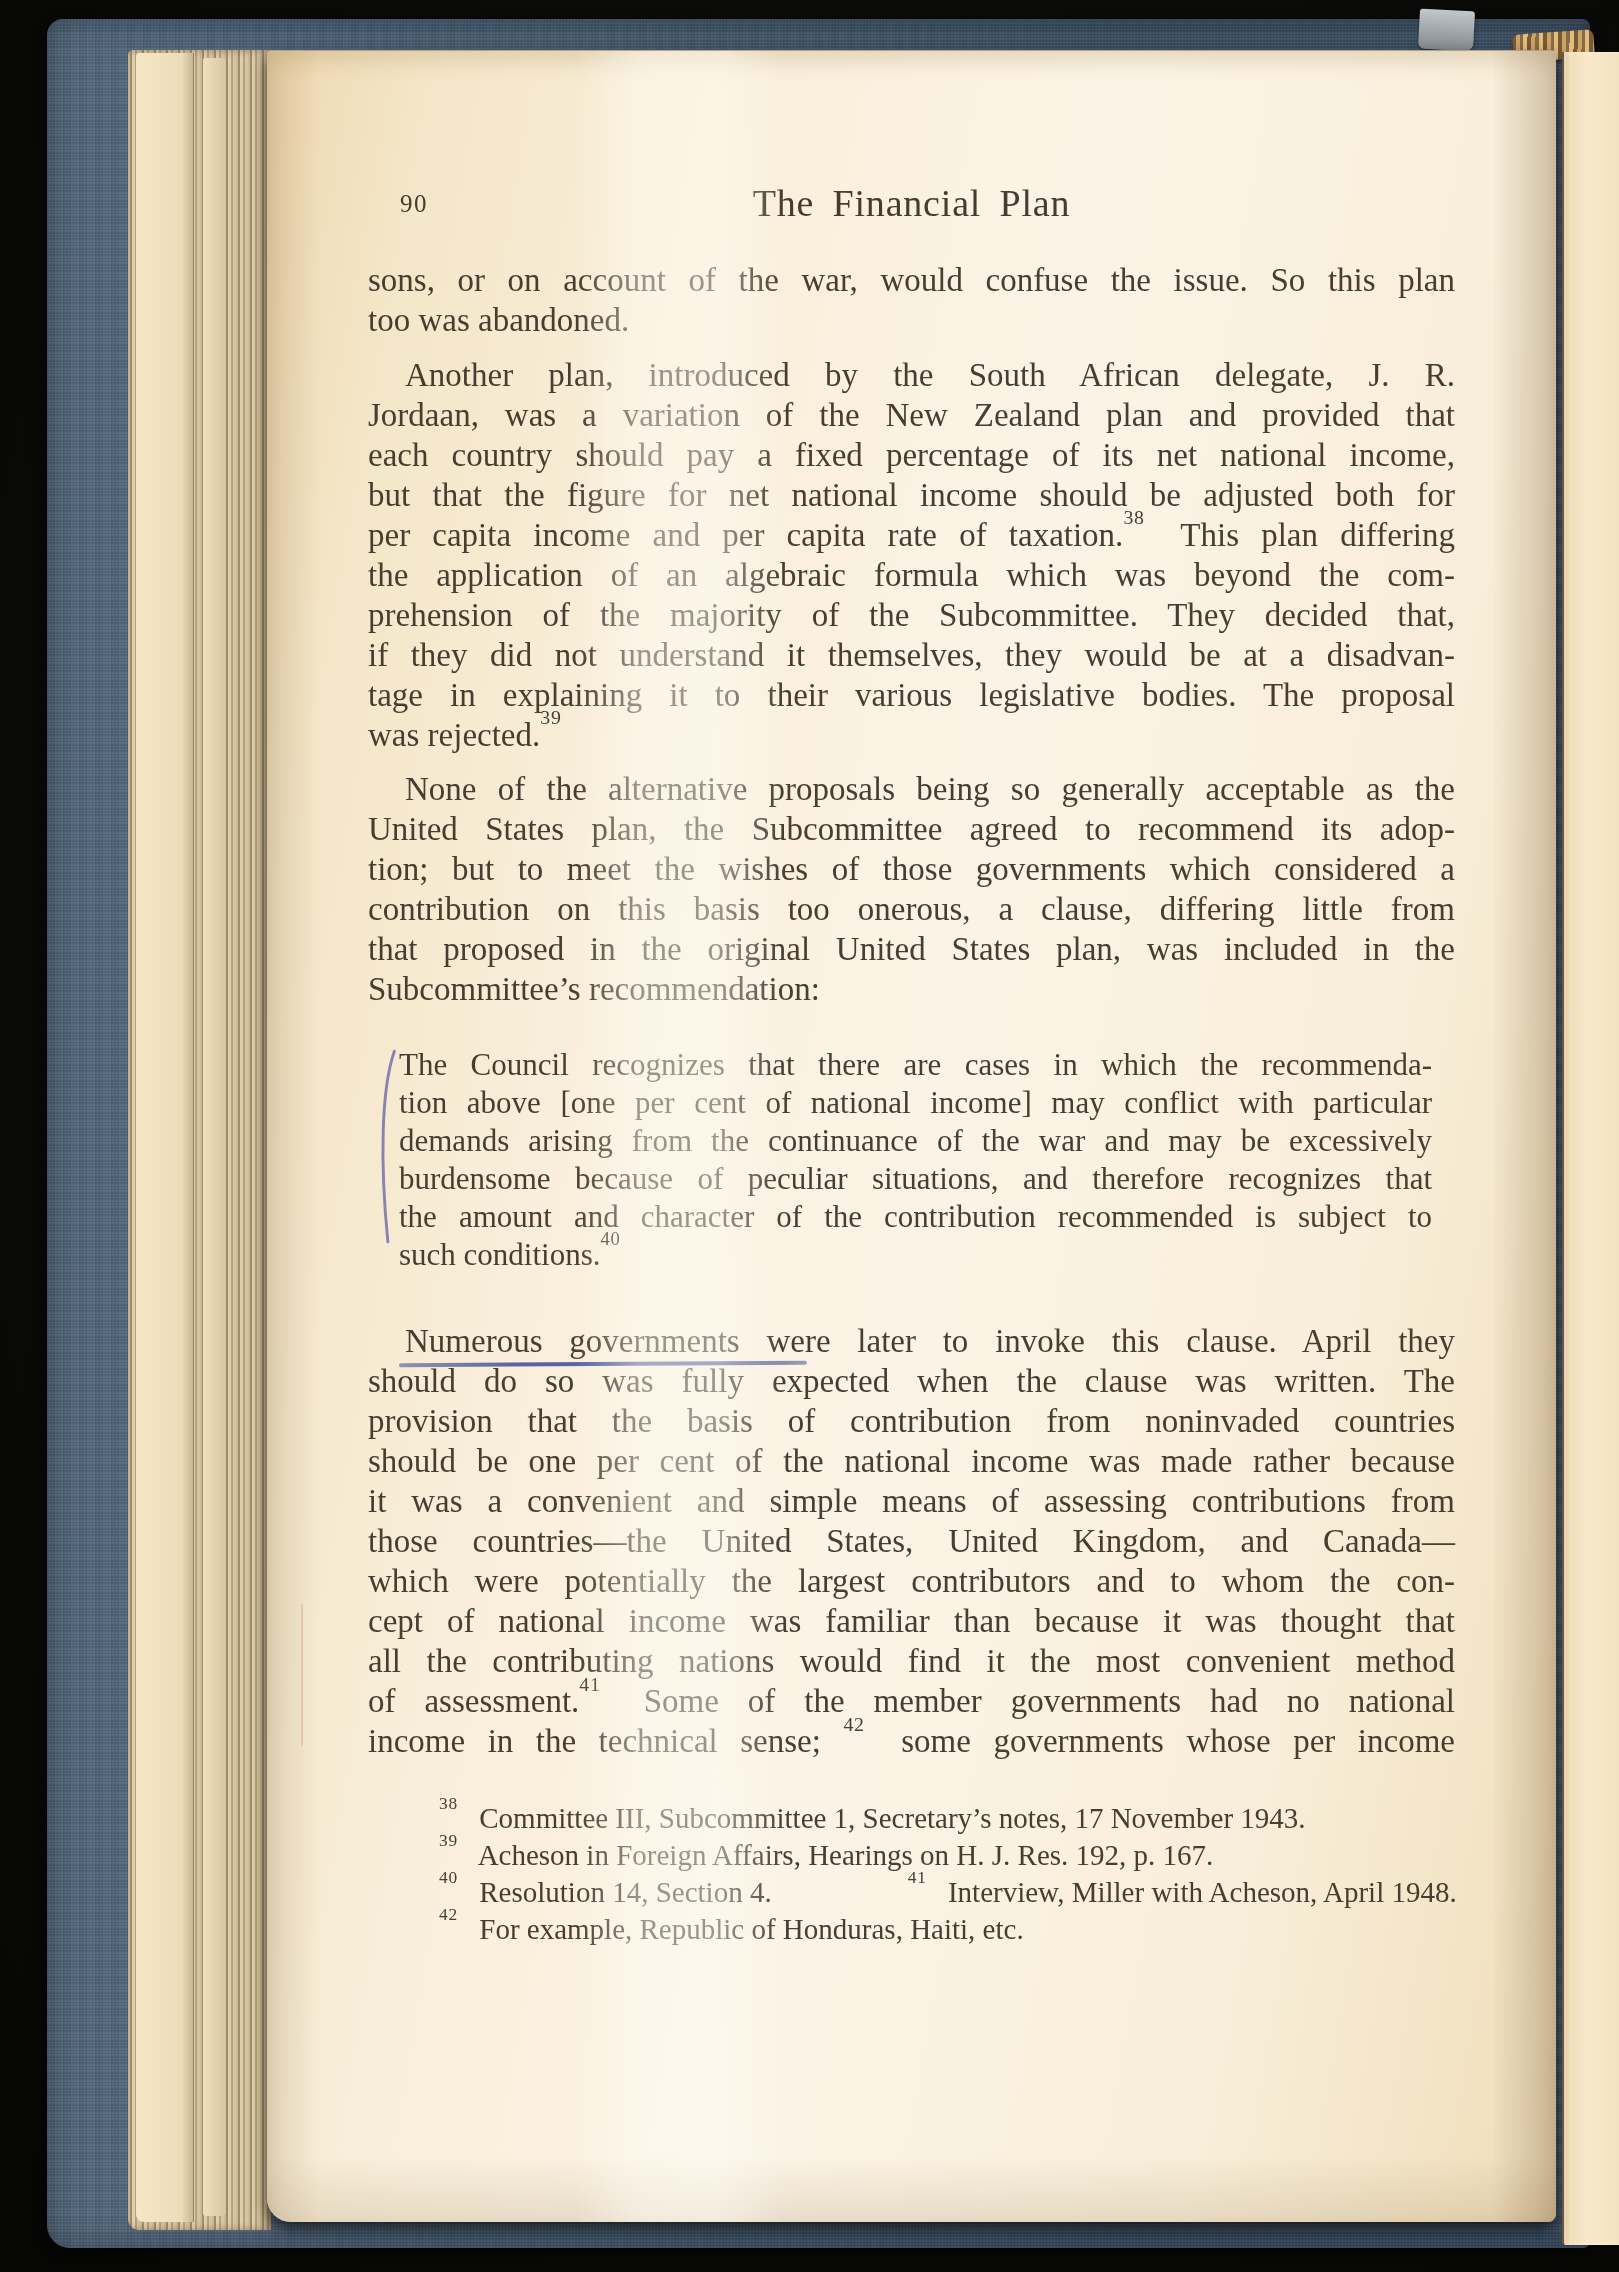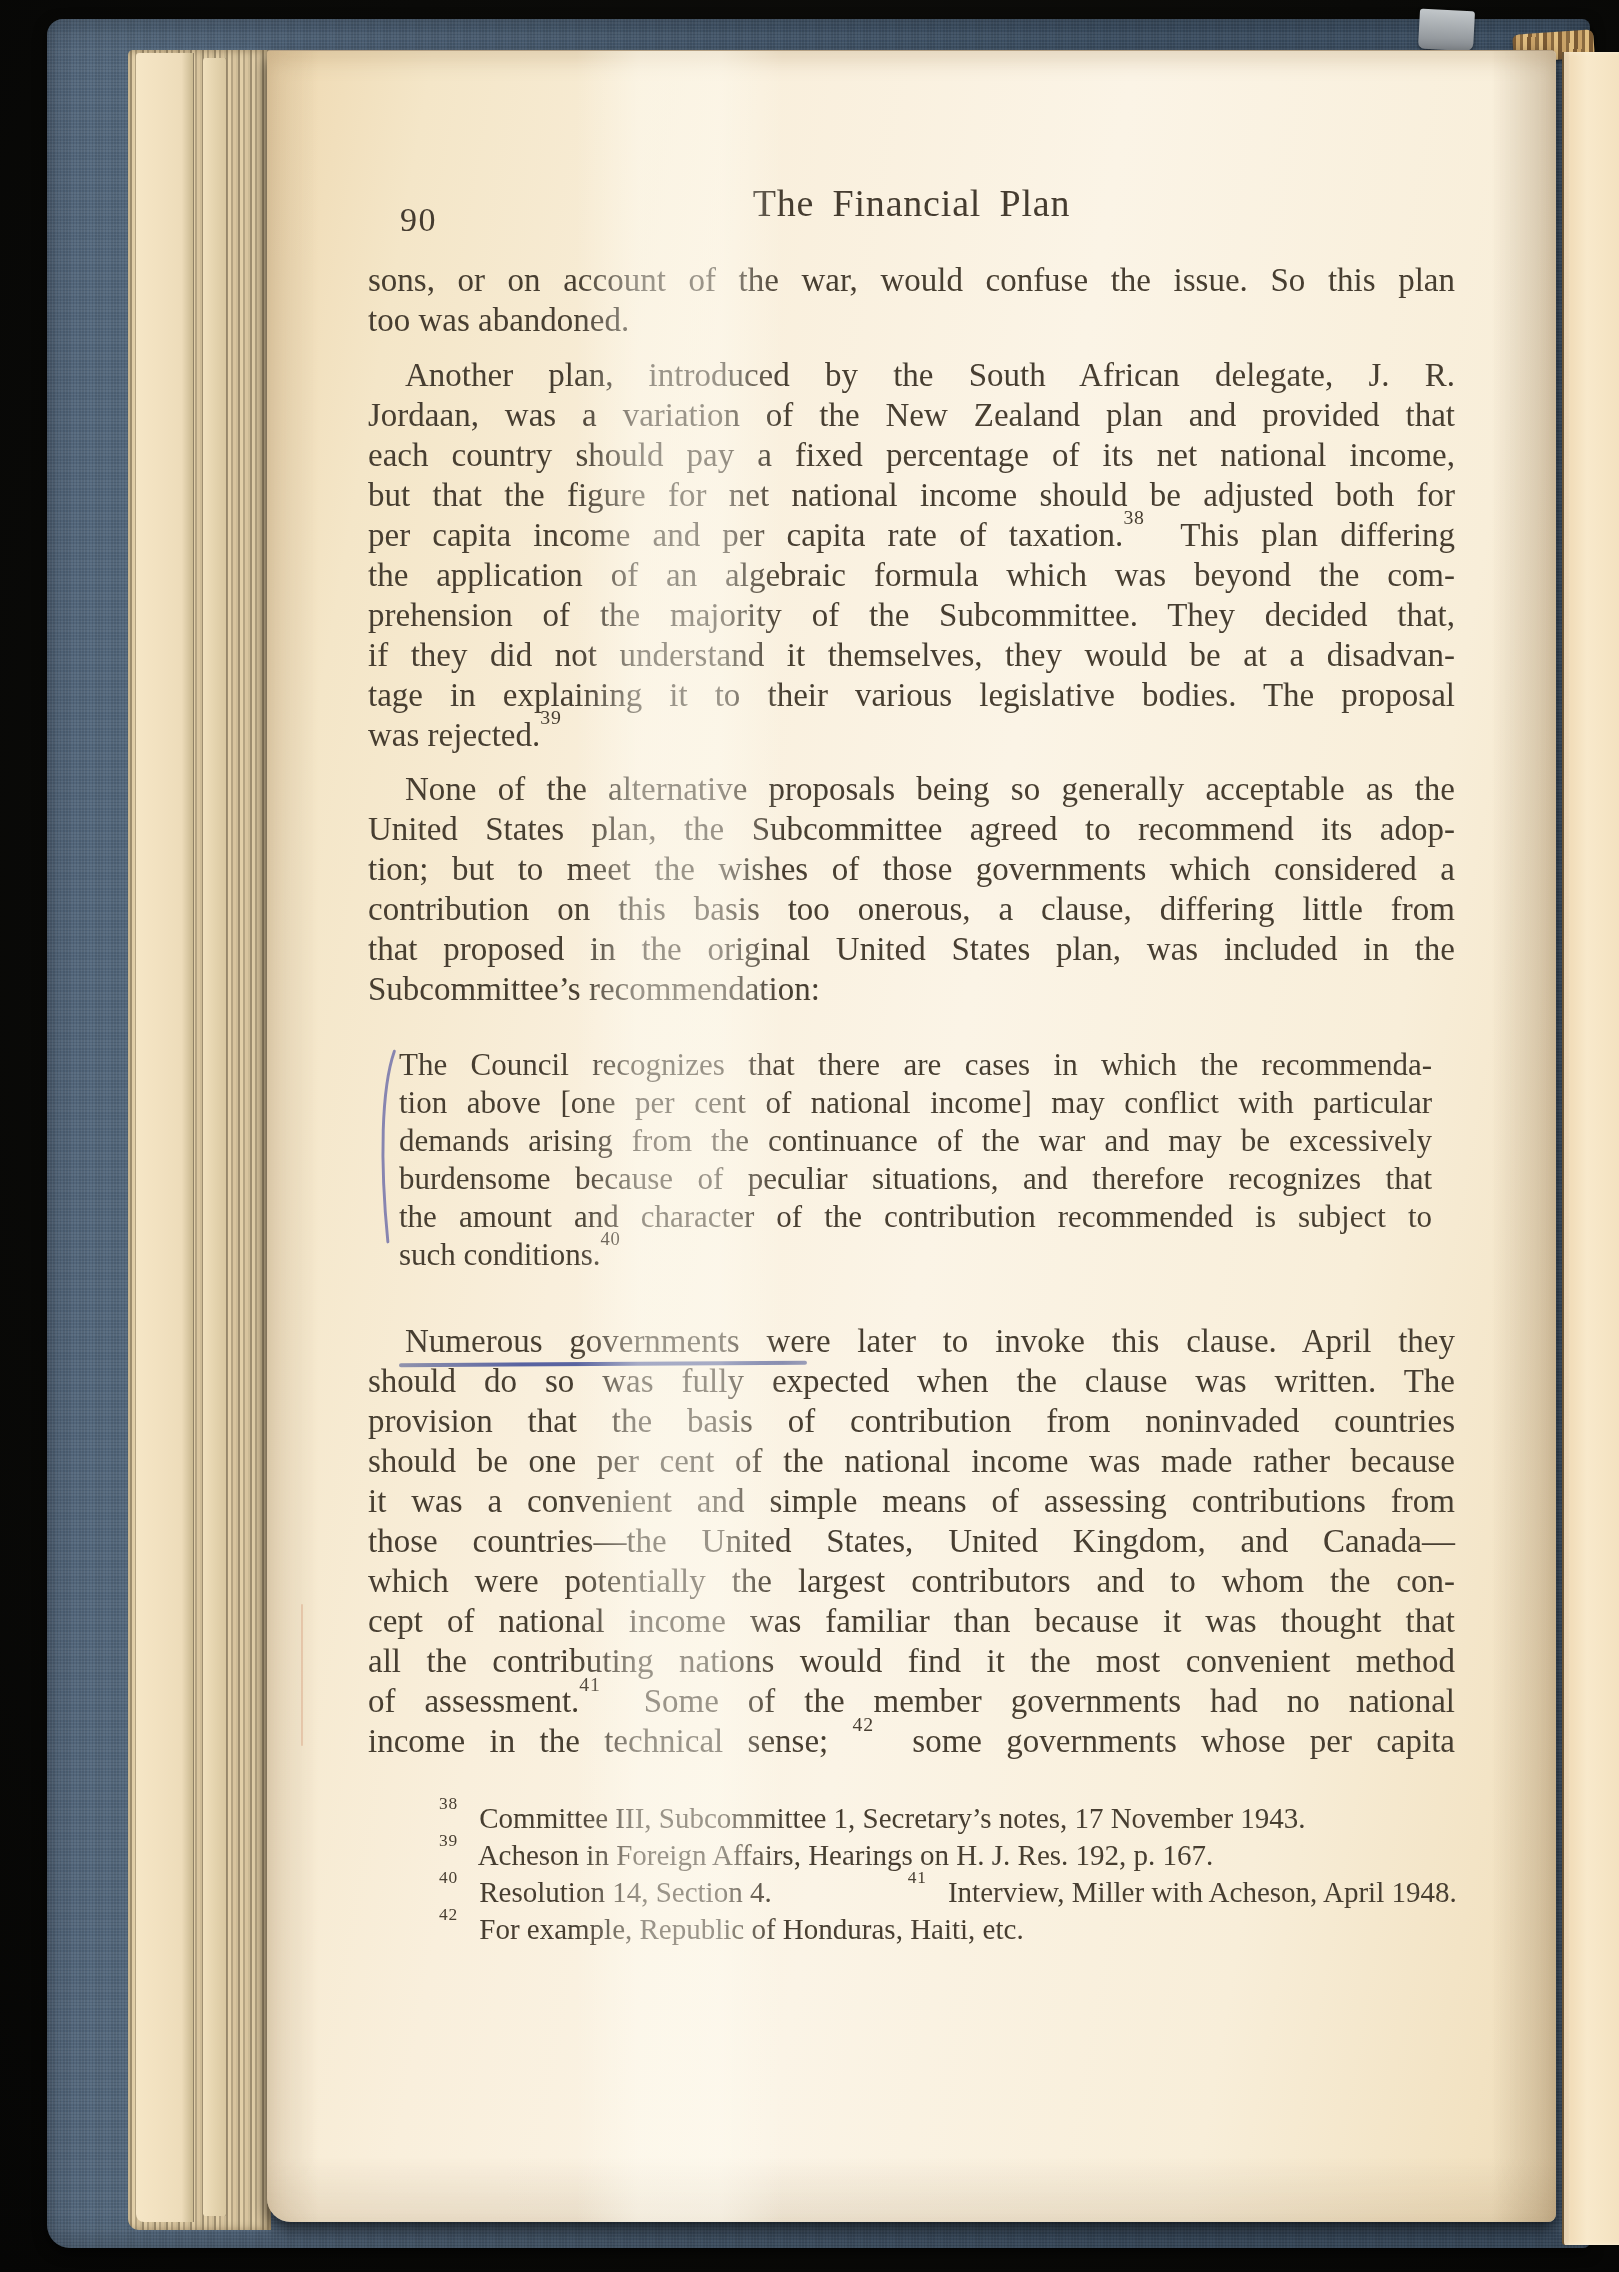--- a/index.html
+++ b/index.html
@@ -75,21 +75,21 @@
     border-left:2.4px solid #6d5636;border-radius:0 0 0 3.2px;
     box-shadow:inset 3.2px 0 4.9px rgba(255,250,235,.6);
     z-index:5;
   }
   .crease-mark{
     position:absolute;left:301px;top:1604px;width:2.4px;height:142px;
     background:rgba(205,125,90,.28);border-radius:1.6px;z-index:6;
   }
   
   .running-head{position:absolute;left:101px;top:130px;width:1087px;height:49px;color:#453c30;}
-  .folio{position:absolute;left:32px;top:20px;font-size:34px;letter-spacing:1.6px;}
+  .folio{position:absolute;left:32px;top:9px;font-size:25px;letter-spacing:1.6px;}
   .head-title{display:block;text-align:center;font-size:38px;word-spacing:8px;letter-spacing:0.8px;}
   .text-column{
     position:absolute;left:101px;top:209px;width:1087px;color:#473e31;
     font-size:33px;
   }
   .block{margin-top:14.6px;}
   .block:first-child{margin-top:0;}
   .line{height:40px;line-height:40px;text-align:justify;text-align-last:justify;white-space:nowrap;}
   .line.short{text-align:left;text-align-last:left;}
   .line.ind{text-indent:37px;}
@@ -169,21 +169,21 @@
         <div class="line ind"><span class="pen-underline">Numerous governments we</span><span>re later to invoke this clause. April they</span></div>
         <div class="line"><span>should do so was fully expected when the clause was written. The</span></div>
         <div class="line"><span>provision that the basis of contribution from noninvaded countries</span></div>
         <div class="line"><span>should be one per cent of the national income was made rather because</span></div>
         <div class="line"><span>it was a convenient and simple means of assessing contributions from</span></div>
         <div class="line"><span>those countries—the United States, United Kingdom, and Canada—</span></div>
         <div class="line"><span>which were potentially the largest contributors and to whom the con-</span></div>
         <div class="line"><span>cept of national income was familiar than because it was thought that</span></div>
         <div class="line"><span>all the contributing nations would find it the most convenient method</span></div>
         <div class="line"><span>of assessment.</span><sup class="fnref">41</sup><span> Some of the member governments had no national</span></div>
-        <div class="line"><span>income in the technical sense; </span><sup class="fnref">42</sup><span> some governments whose per capita</span></div>
+        <div class="line"><span>income in the technical sense; </span><sup class="fnref">42</sup><span> some governments whose per income</span></div>
       </div>
       <div class="block footnotes">
         <div class="line short"><sup class="fnref">38</sup><span> Committee III, Subcommittee 1, Secretary’s notes, 17 November 1943.</span></div>
         <div class="line short"><sup class="fnref">39</sup><span> Acheson in Foreign Affairs, </span><span class="it">Hearings on H. J. Res. 192</span><span>, p. 167.</span></div>
         <div class="line short"><sup class="fnref">40</sup><span> Resolution 14, Section 4.</span><span class="fn-gap"></span><sup class="fnref">41</sup><span> Interview, Miller with Acheson, April 1948.</span></div>
         <div class="line short"><sup class="fnref">42</sup><span> For example, Republic of Honduras, Haiti, etc.</span></div>
       </div>
     </div>
 </div>
 

